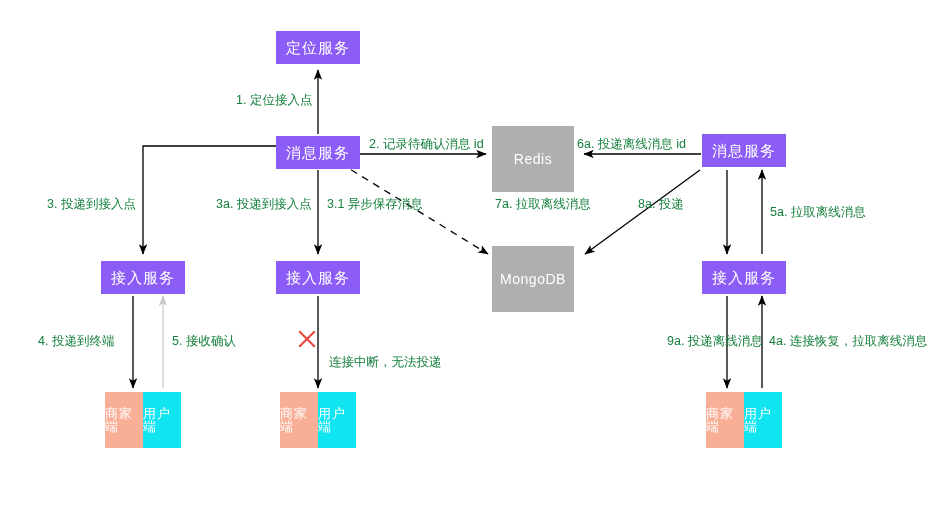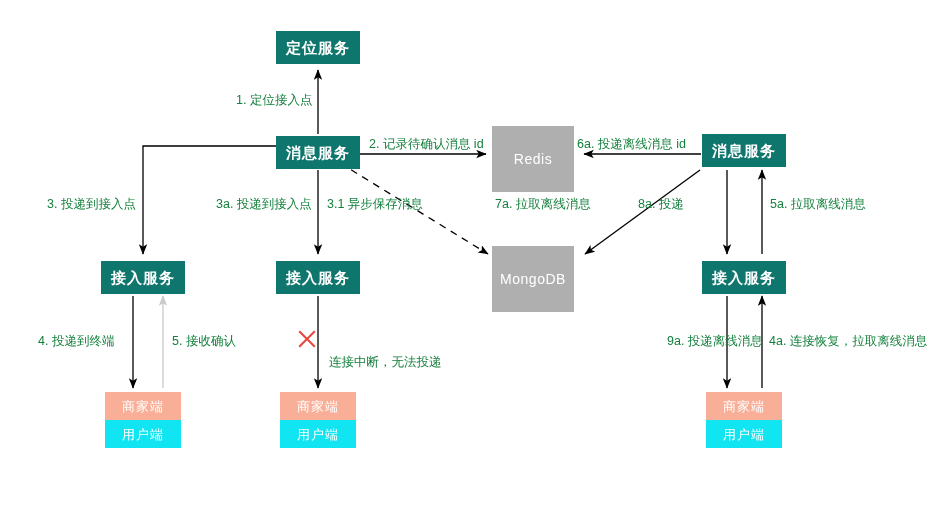--- a/index.html
+++ b/index.html
@@ -22,27 +22,26 @@
     box-sizing: border-box;
     display: flex;
     align-items: center;
     justify-content: center;
     color: #ffffff;
     font-size: 15px;
     letter-spacing: 1px;
     line-height: 1;
     user-select: none;
   }
-  .node.service  { background: #0f766e; font-weight: bold; }
+  .node.service  { background: #8b5cf6; }
   .node.store    { background: #AFAFAF; font-size: 14px; letter-spacing: 0.5px; }
   .client {
     position: absolute;
     box-sizing: border-box;
     display: flex;
-    flex-direction: column;
   }
   .client .half {
     flex: 1 1 50%;
     display: flex;
     align-items: center;
     justify-content: center;
     color: #ffffff;
     font-size: 13px;
     letter-spacing: 1px;
     line-height: 1;
@@ -222,21 +221,21 @@
   <div class="label" style="left:47px; top:198px;">3. 投递到接入点</div>
 
   <div class="label" style="left:216px; top:198px;">3a. 投递到接入点</div>
 
   <div class="label" style="left:327px; top:198px;">3.1 异步保存消息</div>
 
   <div class="label" style="left:495px; top:198px;">7a. 拉取离线消息</div>
 
   <div class="label" style="left:638px; top:198px;">8a. 投递</div>
 
-  <div class="label" style="left:770px; top:198px;">5a. 拉取离线消息</div>
+  <div class="label" style="left:770px; top:206px;">5a. 拉取离线消息</div>
 
   <div class="label" style="left:38px; top:335px;">4. 投递到终端</div>
 
   <div class="label" style="left:172px; top:335px;text-align:center;">5. 接收确认</div>
 
   <div class="label" style="left:329px; top:335px;margin-top:21px;">连接中断，无法投递</div>
 
   <div class="label" style="left:644px; top:335px;margin-left:23px;">9a. 投递离线消息</div>
 
   <div class="label" style="left:769px; top:335px;">4a. 连接恢复，拉取离线消息</div>

